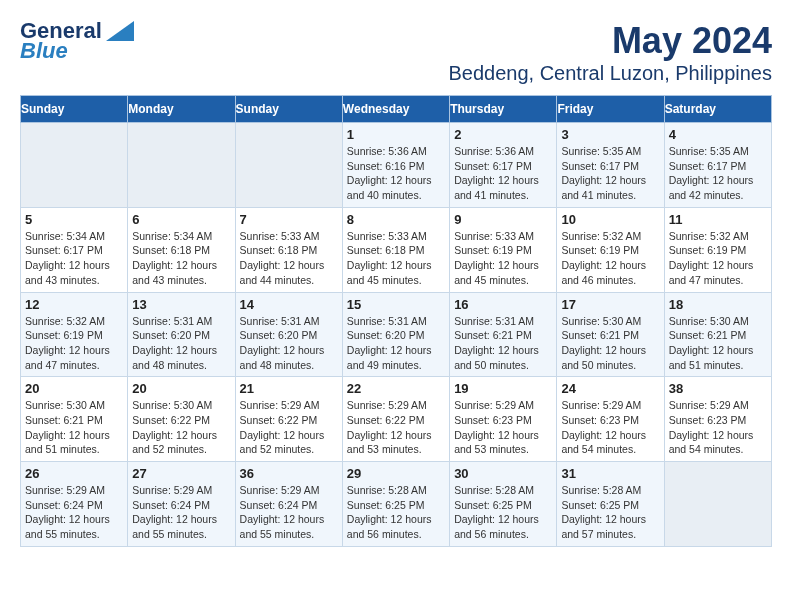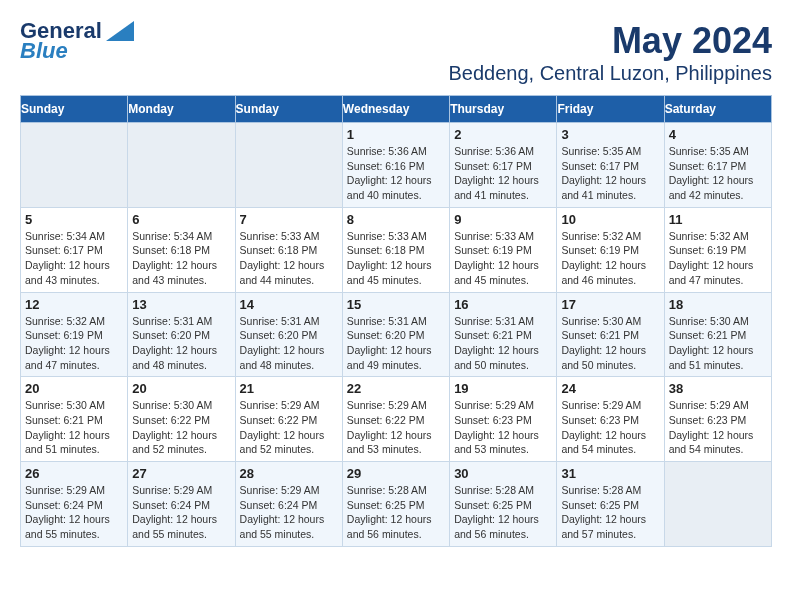--- a/index.html
+++ b/index.html
@@ -306,21 +306,21 @@
 and 55 minutes.</div>
         </td>
         <td>
           <span class="day-number">27</span>
           <div class="day-info" style="white-space: pre-line;">Sunrise: 5:29 AM
 Sunset: 6:24 PM
 Daylight: 12 hours
 and 55 minutes.</div>
         </td>
         <td>
-          <span class="day-number">28</span>
+          <span class="day-number">36</span>
           <div class="day-info" style="white-space: pre-line;">Sunrise: 5:29 AM
 Sunset: 6:24 PM
 Daylight: 12 hours
 and 55 minutes.</div>
         </td>
         <td>
           <span class="day-number">29</span>
           <div class="day-info" style="white-space: pre-line;">Sunrise: 5:28 AM
 Sunset: 6:25 PM
 Daylight: 12 hours

